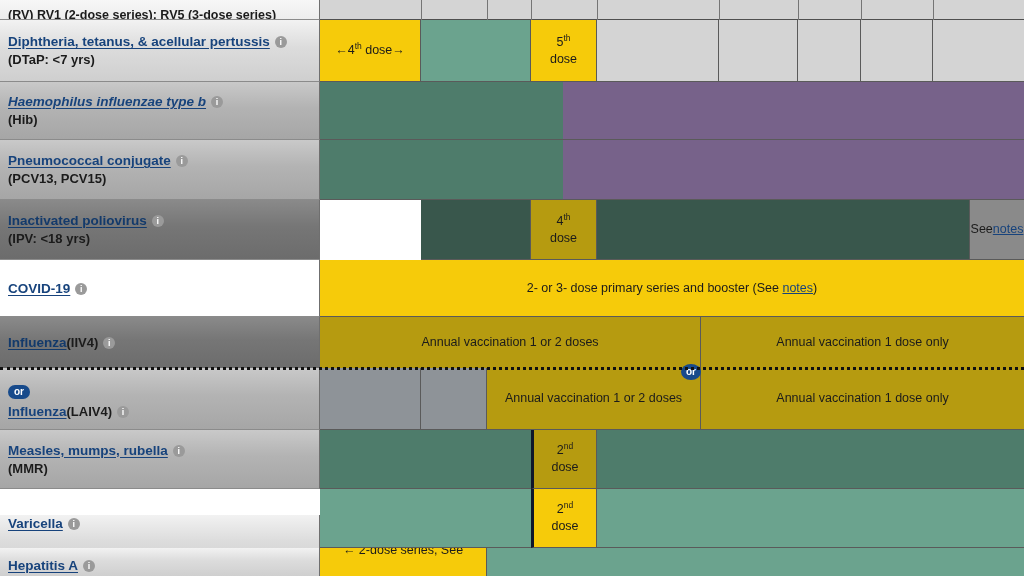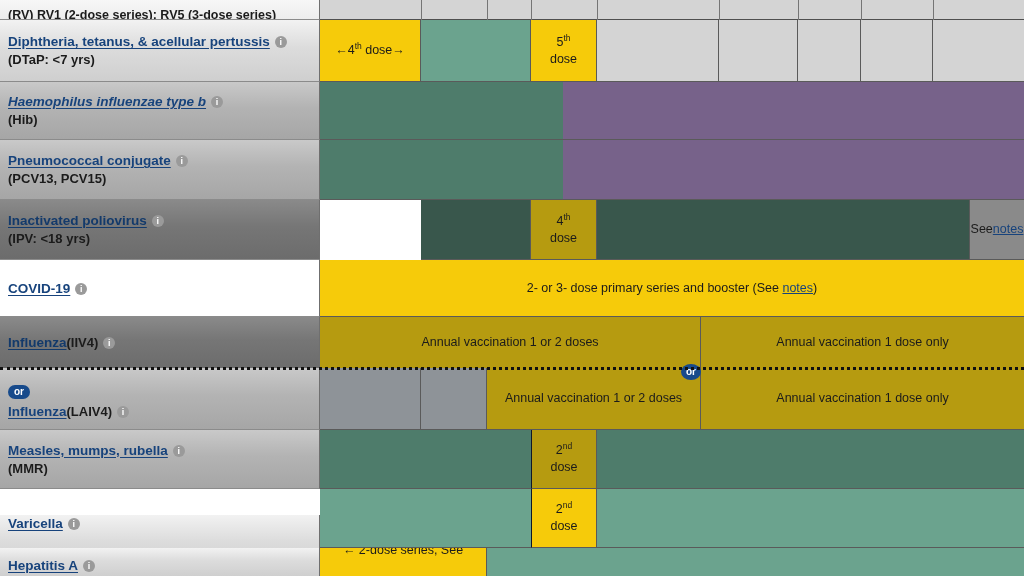--- a/index.html
+++ b/index.html
@@ -131,21 +131,21 @@
   .green         { background: #6ba38e; }
   .green-dim     { background: #4e7c6b; }
   .green-dimmer  { background: #39574c; }
   .purple-dim    { background: #77628a; }
   .grey          { background: #d4d4d4; }
   .grey-dim      { background: #8e9398; }
   .grey-note     { background: #8a8a8a; }
 
   .b-r { border-right: 1px solid #5a5a5a; }
   .b-b { border-bottom: 1px solid #5a5a5a; }
-  .b-l { border-left: 1px solid #0f172a; text-align: right; }
+  .b-l { border-left: 3px solid #0f172a; text-align: right; }
   .collineTop {
     position: absolute;
     top: 0;
     width: 1px;
     background: #757575;
     z-index: 6;
   }
 
   sup { font-size: 8.5px; vertical-align: super; line-height: 0; }
 

